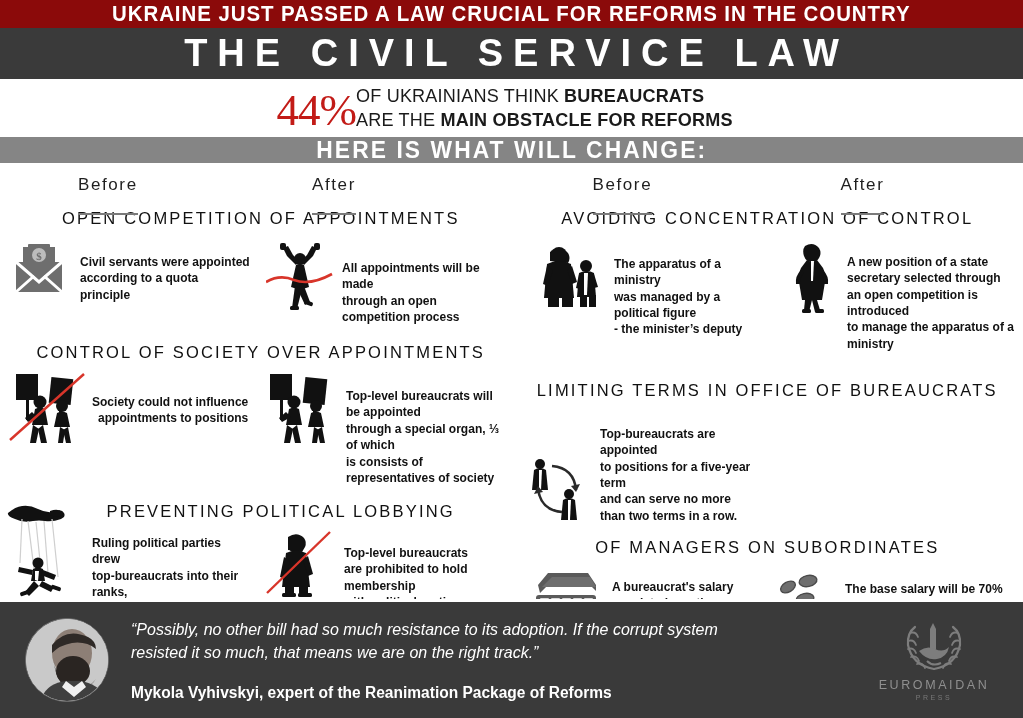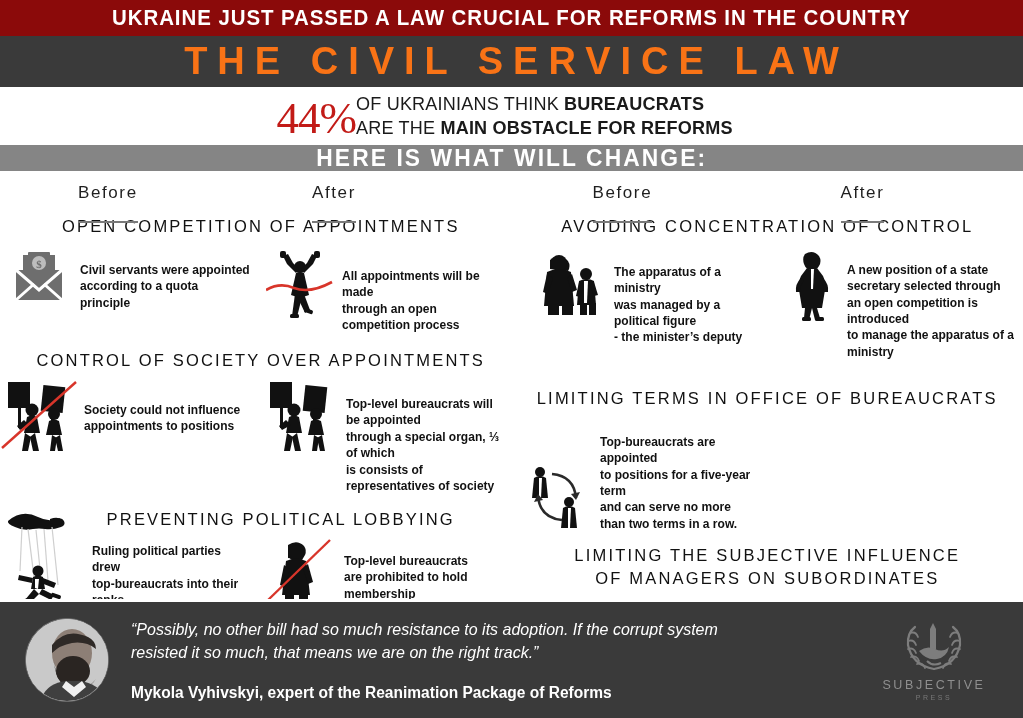--- a/index.html
+++ b/index.html
@@ -6,35 +6,35 @@
   html, body {
     width: 1023px; height: 718px;
     background: #ffffff;
     font-family: "Liberation Sans", sans-serif;
     overflow: hidden;
   }
   .page { position: relative; width: 1023px; height: 718px; background:#fff; }
 
   
   .bar-red {
-    height: 36px; background:#8b0a0a;
+    height: 28px; background:#8b0a0a;
     display:flex; align-items:center; justify-content:center;
   }
   .bar-red .txt {
     color:#fff; font-size:22px; font-weight:bold;
     letter-spacing:1.0px; white-space:nowrap;
     font-family:"Liberation Sans Narrow","Liberation Sans",sans-serif;
     transform: scaleX(0.93);
   }
   .bar-dark {
     height:51px; background:#3a3a3a;
     display:flex; align-items:center; justify-content:center;
   }
   .bar-dark .txt {
-    color:#f97316; font-size:38px; font-weight:bold; letter-spacing:10px;
+    color:#ffffff; font-size:38px; font-weight:bold; letter-spacing:10px;
     white-space:nowrap; padding-left:10px;
   }
   .bar-white {
     height:58px; background:#fff;
     display:flex; align-items:center; justify-content:center;
     padding-left:6px;
   }
   .pct {
     color:#c21b17; font-size:45px; font-weight:normal; line-height:1;
     font-family:"Liberation Serif", serif; letter-spacing:-1px;
@@ -202,21 +202,21 @@
               <div>All appointments will be made</div>
               <div>through an open competition process</div>
             </div>
           </div>
         </div>
       </div>
 
       <div style="margin-top:16px;">
         <div class="sec-title l">CONTROL OF SOCIETY OVER APPOINTMENTS</div>
         <div class="pair" style="margin-top:8px;">
-          <div class="item" style="padding-left:0;">
+          <div class="item" style="padding-left:8px;text-align:right;">
             <div class="ic" style="width:78px;">
               <svg width="78" height="72" viewBox="0 0 78 72">
                 <g fill="#111">
                   <rect x="8" y="2" width="22" height="26"></rect>
                   <rect x="18" y="26" width="3" height="22"></rect>
                   <rect x="42" y="6" width="22" height="26" transform="rotate(6 53 19)"></rect>
                   <rect x="51" y="31" width="3" height="20"></rect>
                   <circle cx="32" cy="30" r="6.5"></circle>
                   <path d="M27 37 q5 -3 10 0 l3 16 l-16 0 z"></path>
                   <path d="M24 40 l-7 6 l3 4 l9 -5 z"></path>
@@ -421,21 +421,20 @@
               <div>Top-bureaucrats are appointed</div>
               <div>to positions for a five-year term</div>
               <div>and can serve no more</div>
               <div>than two terms in a row.</div>
             </div>
           </div>
         </div>
       </div>
 
       <div style="margin-top:12px;">
-        <div class="sec-title">LIMITING THE SUBJECTIVE INFLUENCE</div>
         <div class="sec-title">OF MANAGERS ON SUBORDINATES</div>
         <div class="pair" style="margin-top:12px;">
           <div class="item" style="padding-left:18px;">
             <div class="ic" style="width:72px;">
               <svg width="72" height="60" viewBox="0 0 72 60">
                 <g fill="#5a5a5a">
                   <path d="M8 14 L18 2 h40 l8 12 v6 l-8 -8 h-38 l-10 10 z"></path>
                   <rect x="6" y="24" width="60" height="26" rx="3"></rect>
                   <rect x="28" y="50" width="14" height="6" rx="2"></rect>
                 </g>
@@ -537,17 +536,17 @@
           <path d="M61 14 q-6 -2 -8 4"></path>
             <path d="M63 22 q-6 -2 -8 4"></path>
           <path d="M63 30 q-6 -2 -8 4"></path>
             <path d="M60 38 q-6 -2 -8 4"></path>
           <path d="M54 45 q-6 -2 -8 4"></path>
         </g>
         <path d="M36 4 l3 6 l0 20 l-3 4 l-3 -4 l0 -20 z" fill="#7d7d7d"></path>
         <path d="M22 32 q8 -6 16 -2 q8 4 14 -2 q-2 10 -12 12 q-10 2 -18 -8 z" fill="#7d7d7d"></path>
         <path d="M30 42 q6 6 14 2" stroke="#7d7d7d" stroke-width="2" fill="none"></path>
       </svg>
-      <div class="logo-name">SUBJECTIVE</div>
+      <div class="logo-name">EUROMAIDAN</div>
       <div class="logo-sub">PRESS</div>
     </div>
   </div>
 </div>
 
 </body></html>

